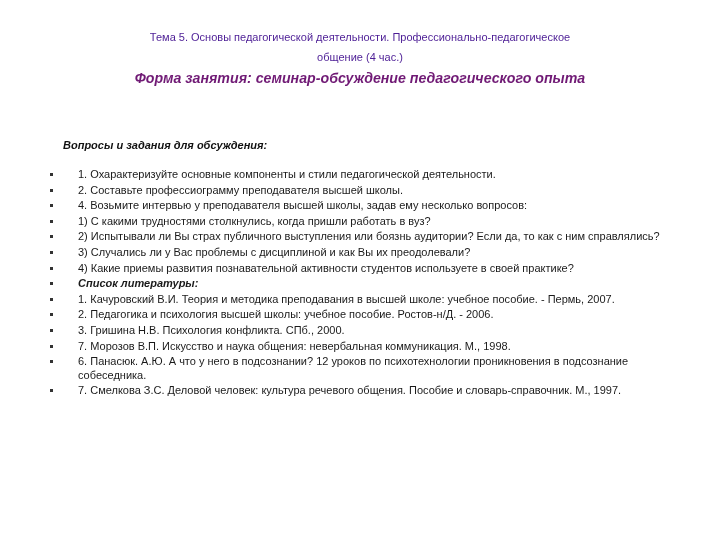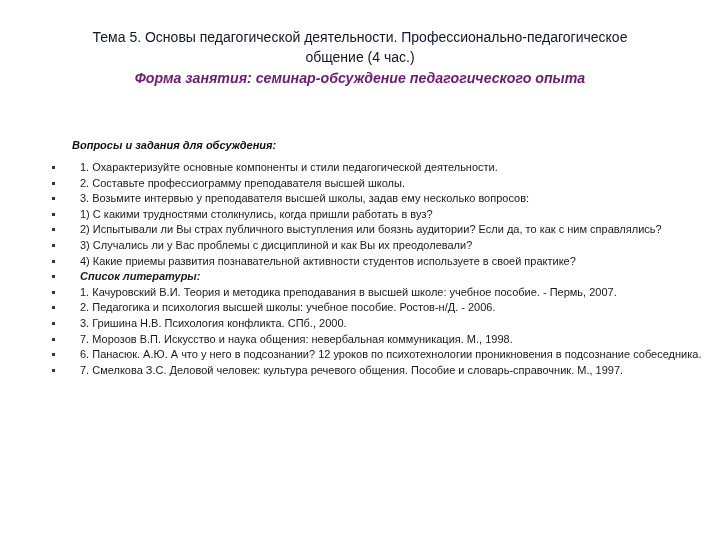--- a/index.html
+++ b/index.html
@@ -16,49 +16,49 @@
       color: #1a1a1a;
     }
     .title-block {
       position: absolute;
       left: 60px;
       top: 27px;
       width: 600px;
       text-align: center;
     }
     .title-main {
-      font-size: 14px;
+      font-size: 11px;
       line-height: 20px;
-      color: #0f172a;
+      color: #4c1d95;
     }
     .title-sub {
       font-size: 14.2px;
       line-height: 22px;
       font-style: italic;
       font-weight: bold;
       color: #701a75;
     }
     .content {
       position: absolute;
-      left: 41px;
+      left: 32px;
       top: 137px;
       width: 680px;
     }
     .header-line {
       padding-left: 31px;
       font-size: 11px;
       line-height: 16px;
       font-style: italic;
       font-weight: bold;
       color: #111;
       height: 16px;
     }
     ul.items {
       list-style: none;
-      margin: 8px;
+      margin: 15px;
       padding: 0;
     }
     ul.items li {
       position: relative;
       padding-left: 31px;
       font-size: 11px;
       line-height: 13.5px;
       margin-bottom: 2.1px;
       color: #1a1a1a;
     }
@@ -85,21 +85,21 @@
   <div class="title-main">Тема 5. Основы педагогической деятельности. Профессионально-педагогическое</div>
   <div class="title-main">общение (4 час.)</div>
   <div class="title-sub">Форма занятия: семинар-обсуждение педагогического опыта</div>
 </div>
 
 <div class="content">
   <div class="header-line">Вопросы и задания для обсуждения:</div>
   <ul class="items">
     <li><span class="bullet"></span><span>1. Охарактеризуйте основные компоненты и стили педагогической деятельности.</span></li>
     <li><span class="bullet"></span><span>2. Составьте профессиограмму преподавателя высшей школы.</span></li>
-    <li><span class="bullet"></span><span>3. Возьмите интервью у преподавателя высшей школы, задав ему несколько вопросов:</span></li>
+    <li><span class="bullet"></span><span>4. Возьмите интервью у преподавателя высшей школы, задав ему несколько вопросов:</span></li>
     <li><span class="bullet"></span><span>1) С какими трудностями столкнулись, когда пришли работать в вуз?</span></li>
     <li><span class="bullet"></span><span>2) Испытывали ли Вы страх публичного выступления или боязнь аудитории? Если да, то как с ним справлялись?</span></li>
     <li><span class="bullet"></span><span>3) Случались ли у Вас проблемы с дисциплиной и как Вы их преодолевали?</span></li>
     <li><span class="bullet"></span><span>4) Какие приемы развития познавательной активности студентов используете в своей практике?</span></li>
     <li class="section"><span class="bullet"></span><span>Список литературы:</span></li>
     <li><span class="bullet"></span><span>1. Качуровский В.И. Теория и методика преподавания в высшей школе: учебное пособие. - Пермь, 2007.</span></li>
     <li><span class="bullet"></span><span>2. Педагогика и психология высшей школы: учебное пособие. Ростов-н/Д. - 2006.</span></li>
     <li><span class="bullet"></span><span>3. Гришина Н.В. Психология конфликта. СПб., 2000.</span></li>
     <li><span class="bullet"></span><span>7. Морозов В.П. Искусство и наука общения: невербальная коммуникация. М., 1998.</span></li>
     <li><span class="bullet"></span><span>6. Панасюк. А.Ю. А что у него в подсознании? 12 уроков по психотехнологии  проникновения в подсознание собеседника.</span></li>

